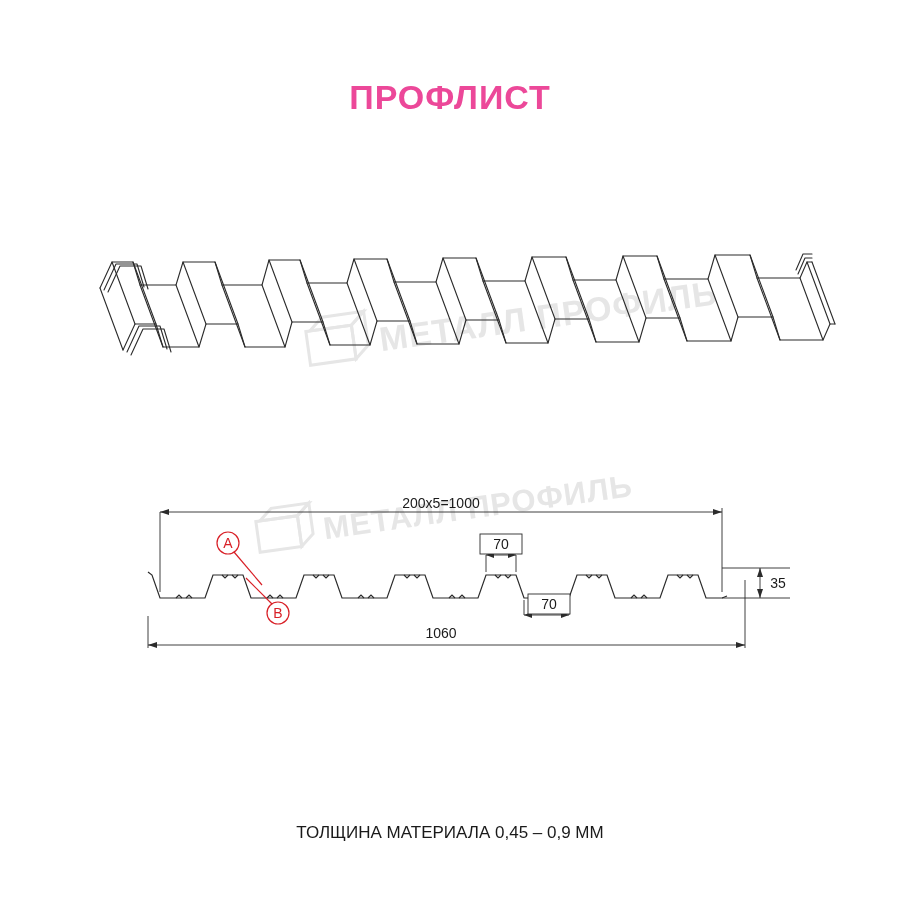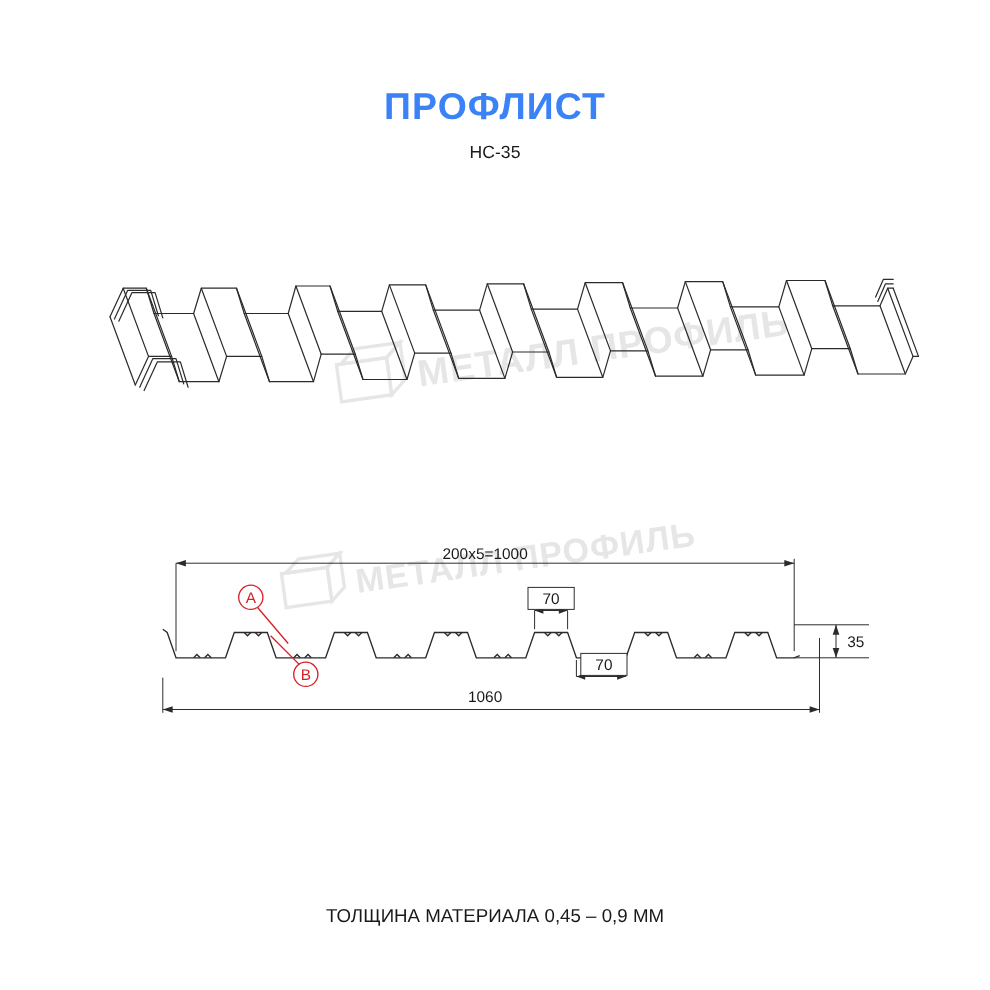--- a/index.html
+++ b/index.html
@@ -22,21 +22,21 @@
   }
   .title {
     position: absolute;
     top: 78px;
     left: 0;
     width: 900px;
     text-align: center;
     font-size: 34px;
     font-weight: bold;
     letter-spacing: 1px;
-    color: #3b82f6;
+    color: #ec4899;
   }
   .subtitle {
     position: absolute;
     top: 131px;
     left: 0;
     width: 900px;
     text-align: center;
     font-size: 16px;
     color: #1a1a1a;
   }
@@ -57,21 +57,20 @@
     width: 900px;
     height: 900px;
   }
 </style>
 </head>
 <body>
 
 <div class="page">
 
   <div class="title">ПРОФЛИСТ</div>
-  <div class="subtitle">НС-35</div>
 
   <svg class="art" viewBox="0 0 900 900">
 
     <g opacity="1">
       <g transform="translate(300,290) rotate(-8)">
         <rect x="0" y="42" width="46" height="34" fill="none" stroke="#e6e6e6" stroke-width="3"></rect>
         <path d="M4 42 L18 30 L60 30 L46 42 Z" fill="none" stroke="#e6e6e6" stroke-width="3"></path>
         <path d="M46 42 L60 30 L60 64 L46 76 Z" fill="none" stroke="#e6e6e6" stroke-width="3"></path>
         <text x="72" y="72" font-family="Liberation Sans, sans-serif" font-size="34" font-weight="bold" fill="#e6e6e6" letter-spacing="1">МЕТАЛЛ ПРОФИЛЬ</text>
       </g>

